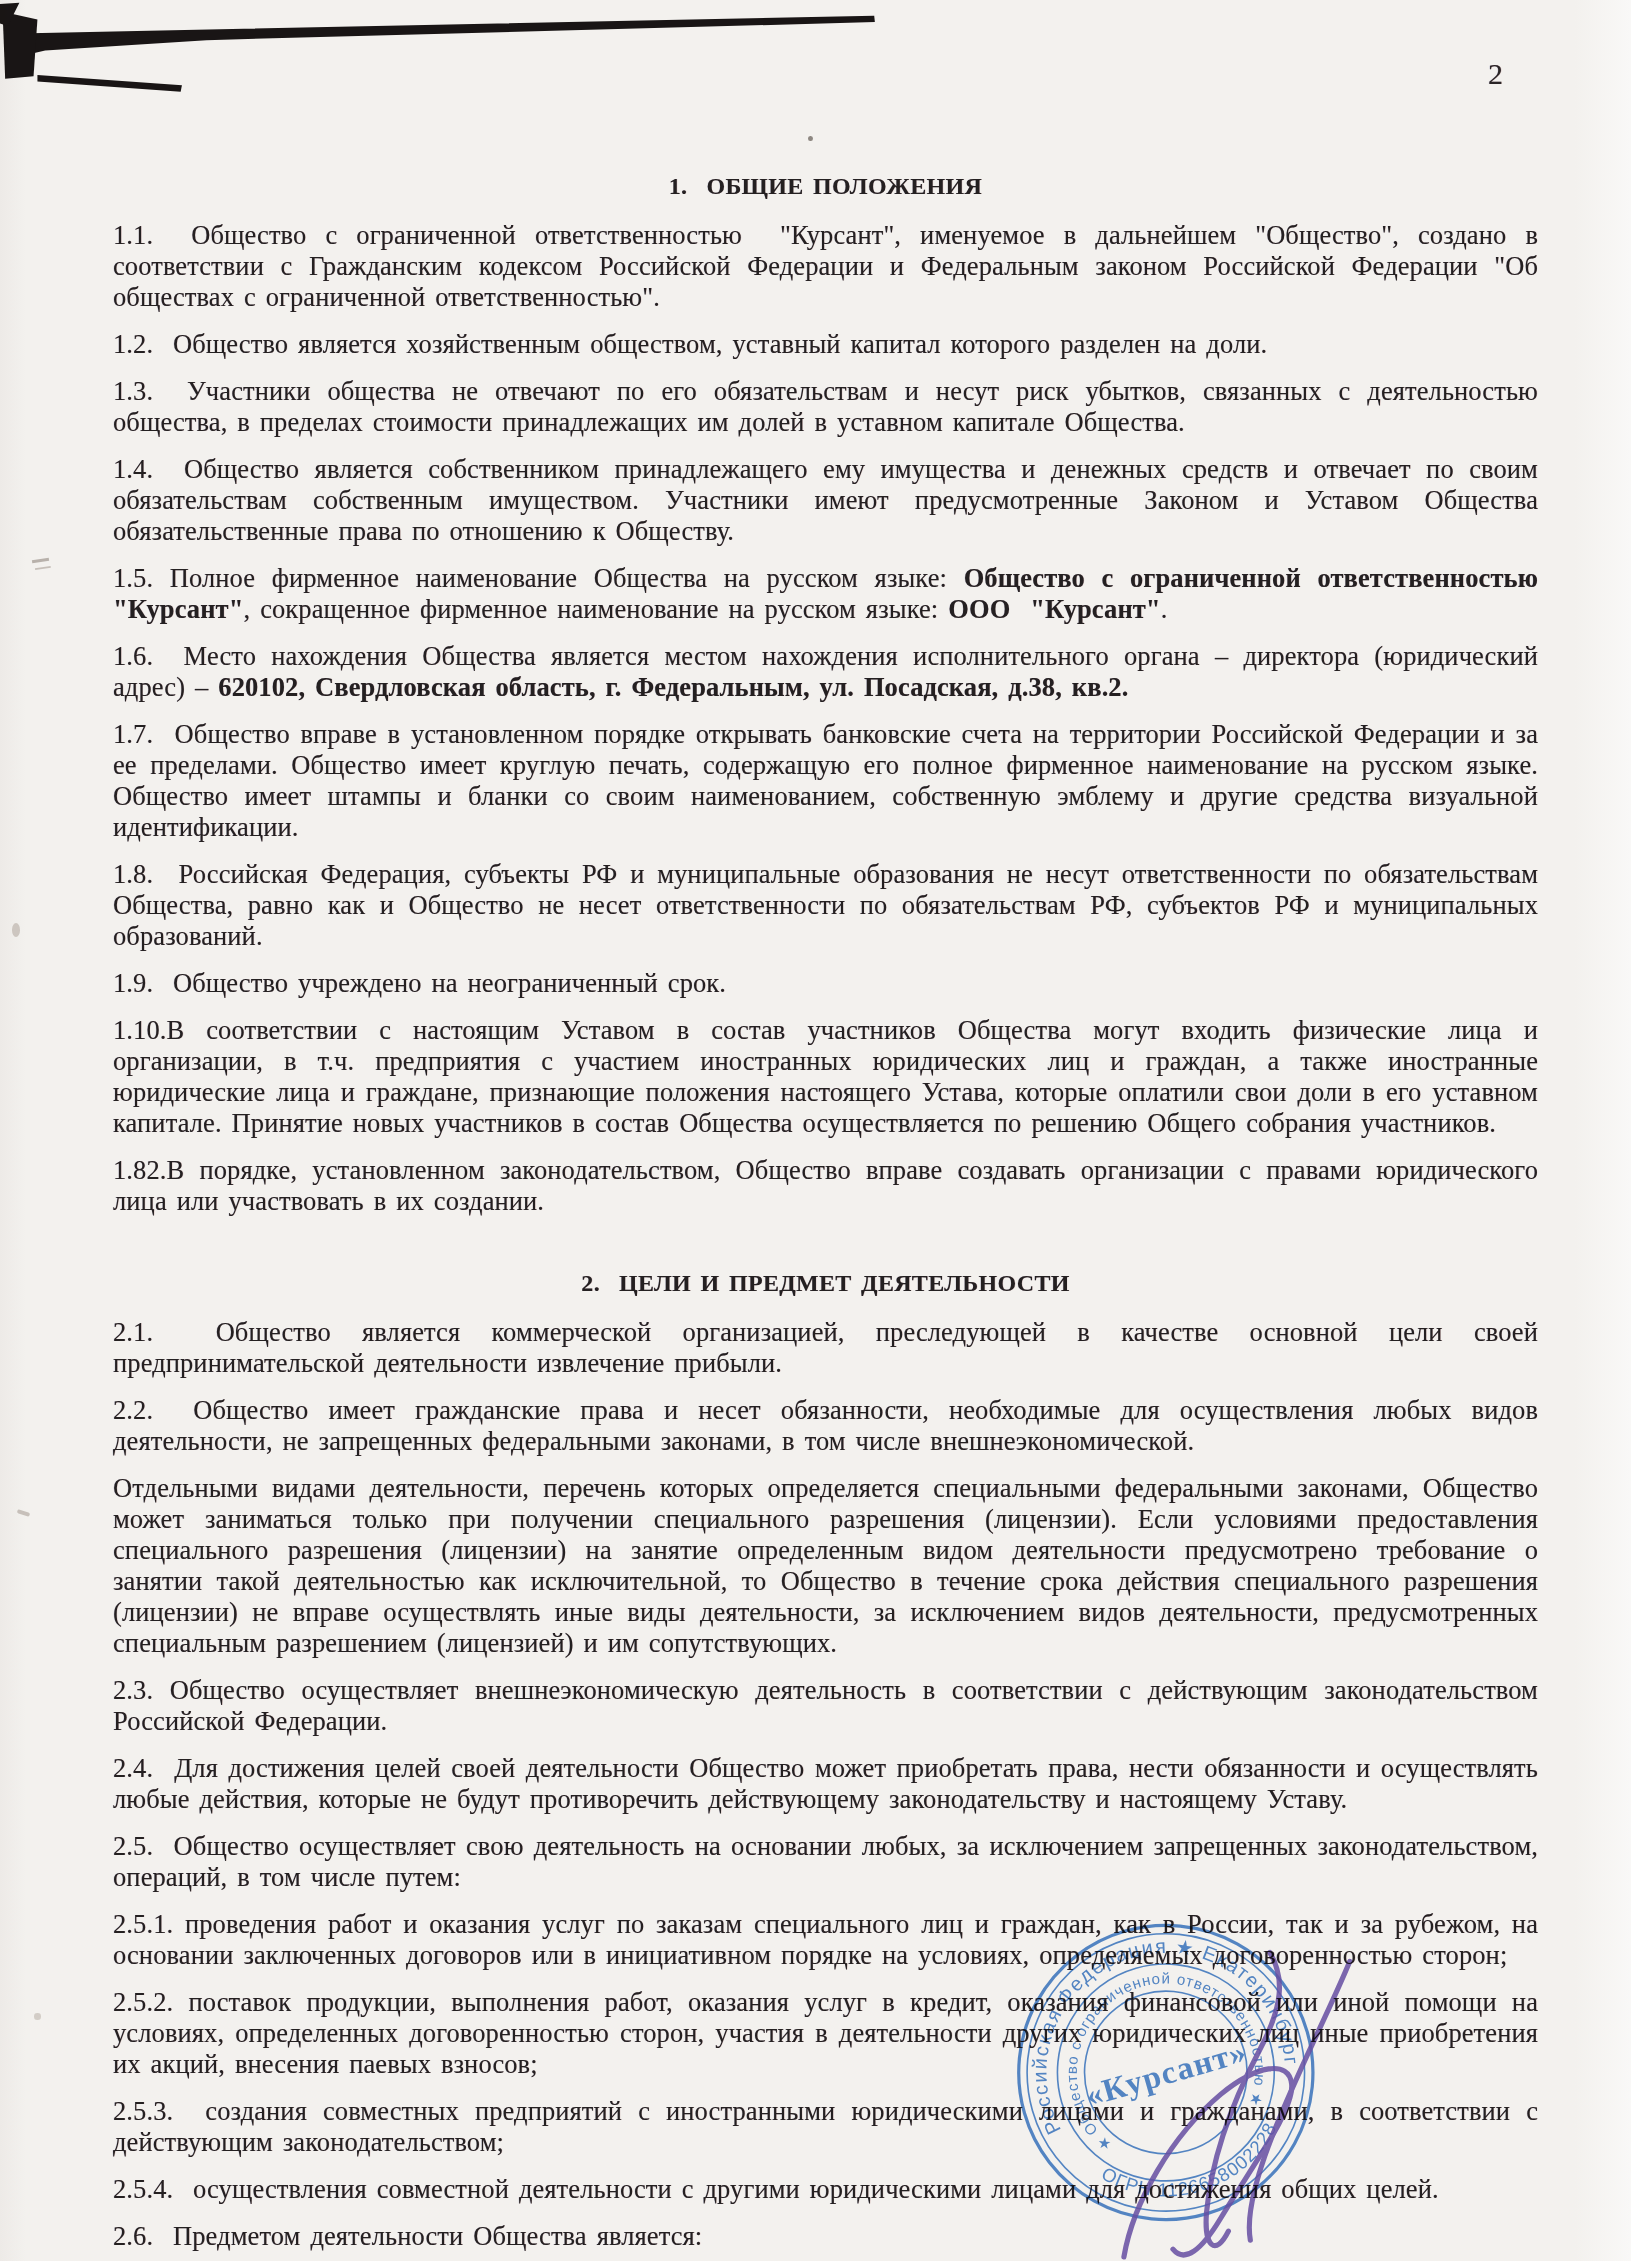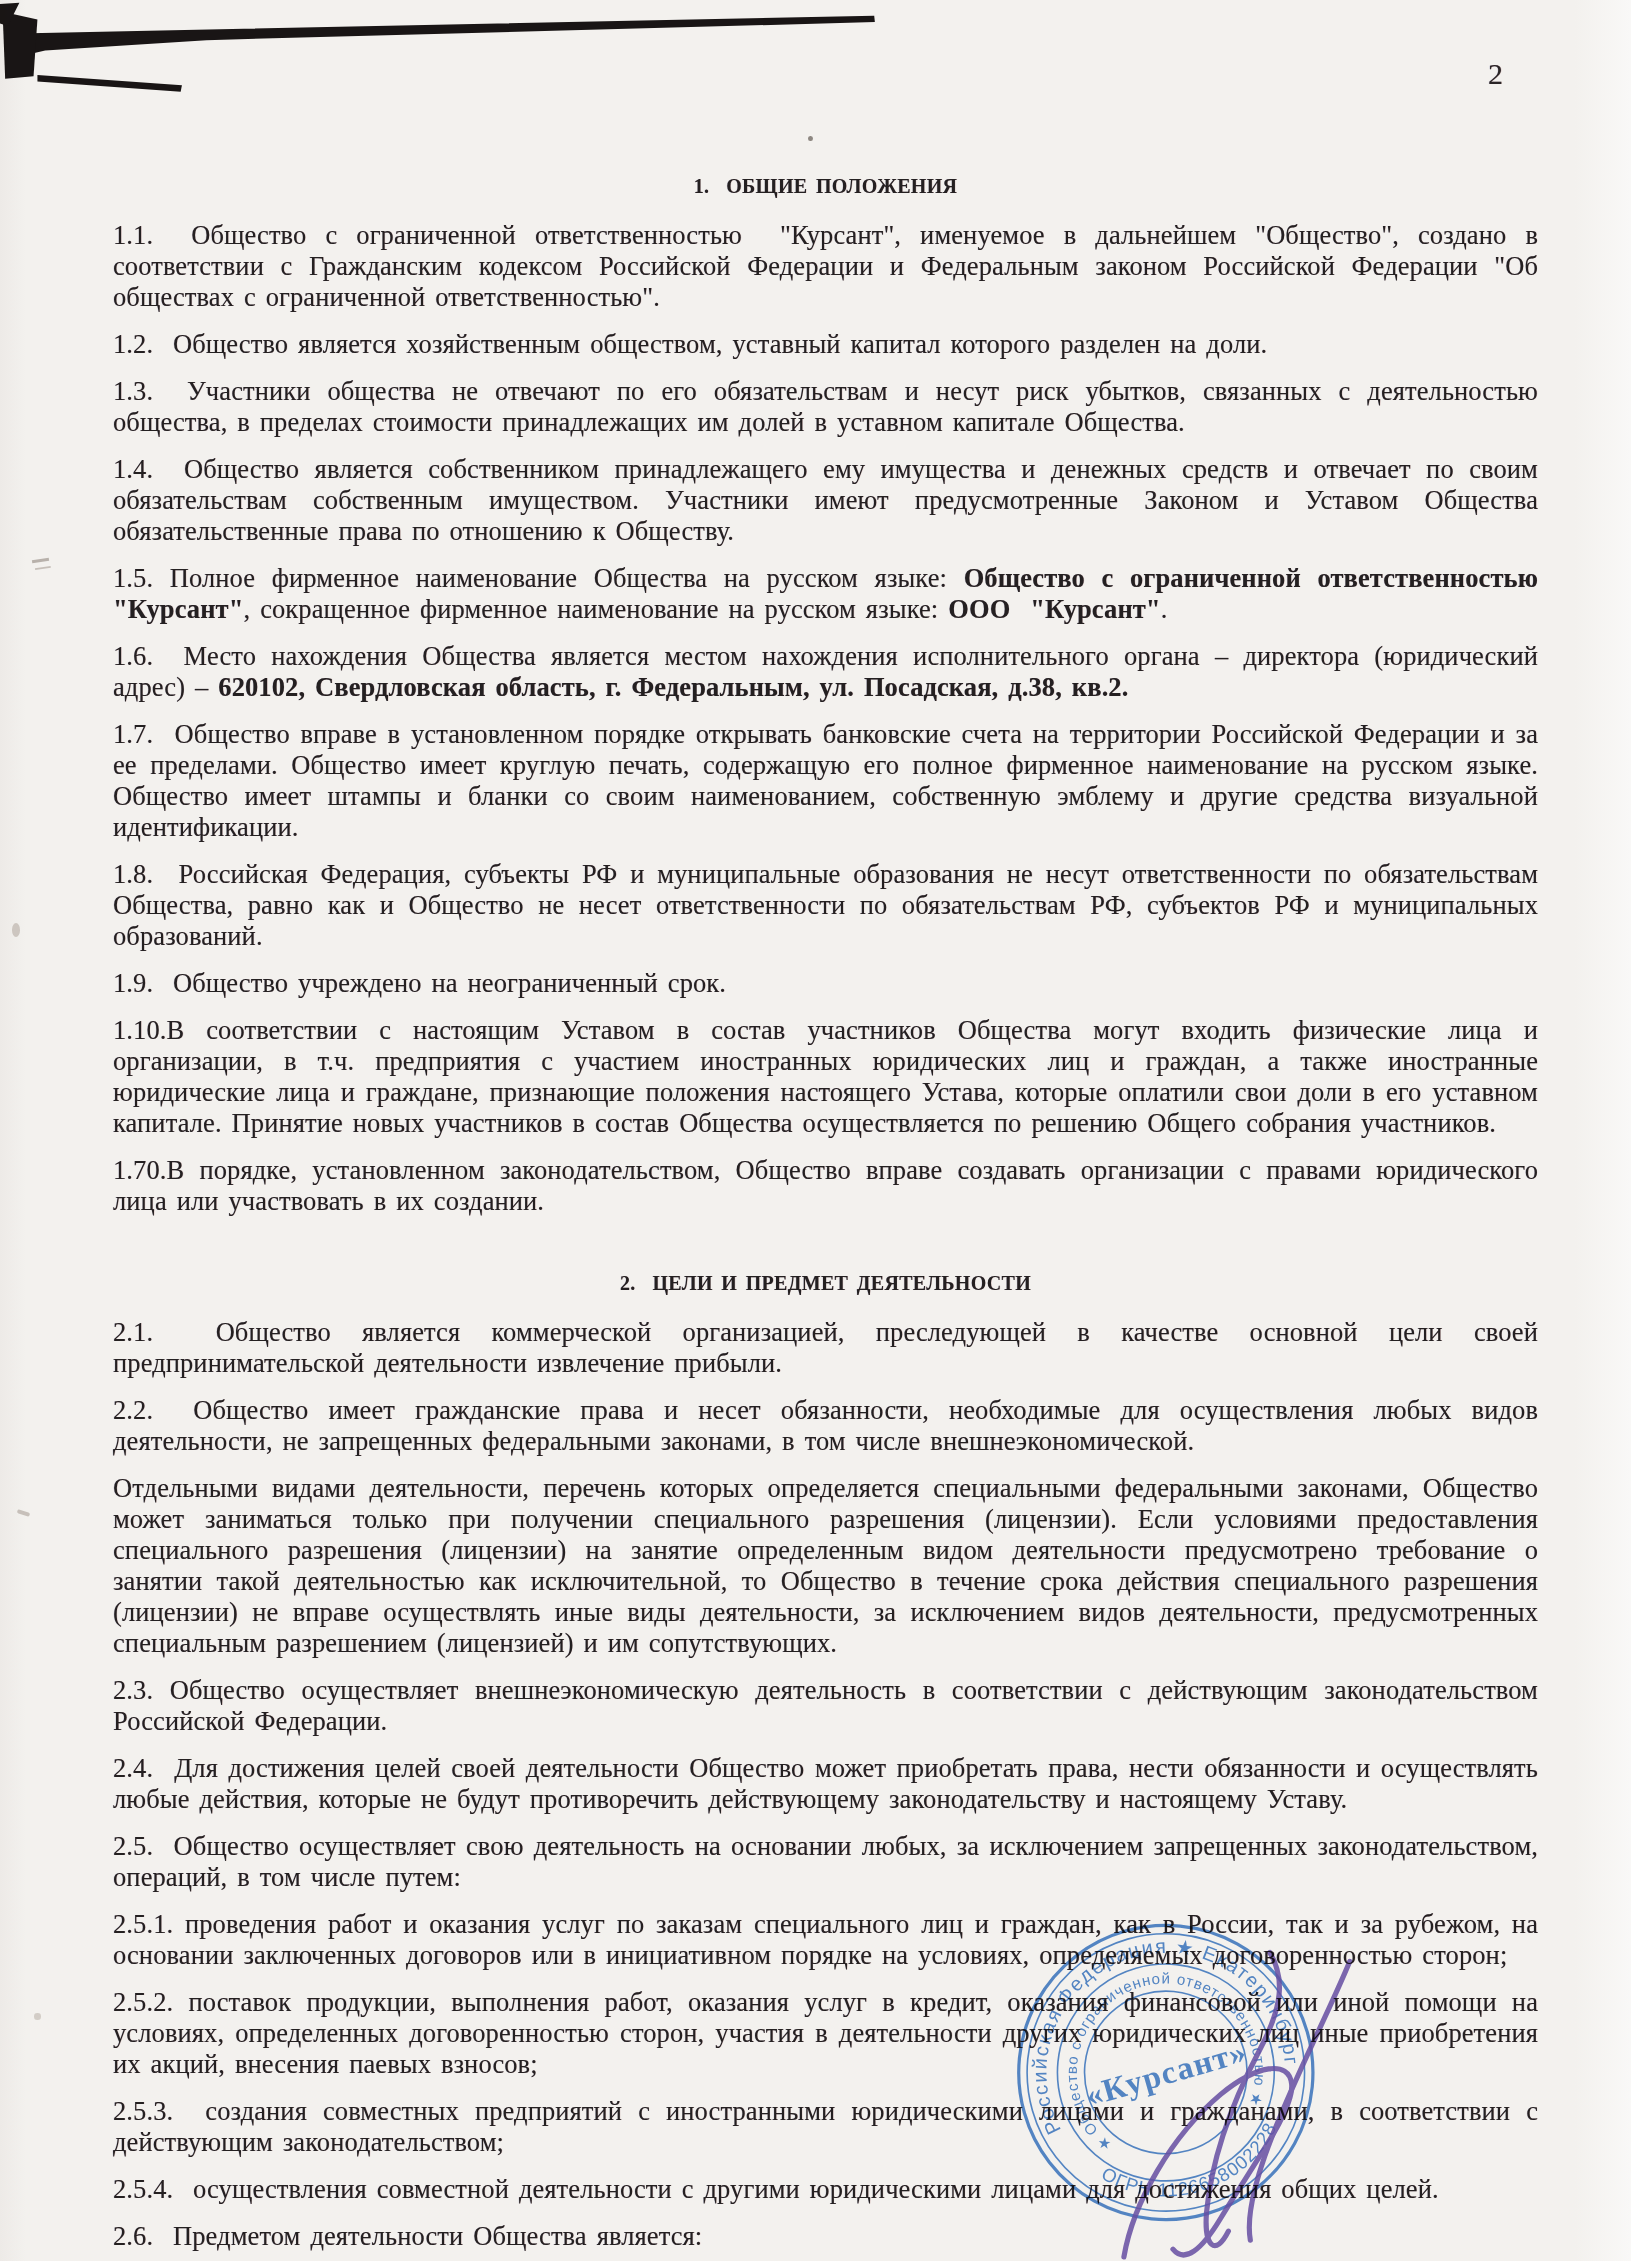--- a/index.html
+++ b/index.html
@@ -18,21 +18,21 @@
     text-shadow:0.4px 0 0 rgba(130,40,40,.25),-0.4px 0 0 rgba(40,50,130,.2);
   }
   .content{
     position:absolute;left:97px;top:165px;width:1457px;
     color:#242021;font-size:26.5px;line-height:31px;
     text-align:justify;text-align-last:left;
     word-spacing:3.2px;letter-spacing:0.1px;
     text-shadow:0.4px 0 0 rgba(130,40,40,.22),-0.4px 0 0 rgba(40,50,130,.18);
   }
   .section-heading{
-    text-align:center;font-weight:bold;font-size:20px;line-height:36px;
+    text-align:center;font-weight:bold;font-size:24px;line-height:36px;
     margin:2.6px 0 13px 0;letter-spacing:0.3px;
     text-align-last:center;
   }
   .section-heading:not(:first-child){margin-top:48px;font-family:Liberation Serif, serif;}
   .para{margin:16px;padding:0;}
   .b{font-weight:bold;}
   .overlay{
     position:absolute;left:0;top:0;width:1631px;height:2261px;
     pointer-events:none;mix-blend-mode:multiply;
   }
@@ -55,21 +55,21 @@
       <p class="para"><span>1.1.&nbsp; Общество с ограниченной ответственностью &nbsp;"Курсант", именуемое в дальнейшем "Общество", создано в соответствии с Гражданским кодексом Российской Федерации и Федеральным законом Российской Федерации "Об обществах с ограниченной ответственностью".</span></p>
       <p class="para"><span>1.2.&nbsp; Общество является хозяйственным обществом, уставный капитал которого разделен на доли.</span></p>
       <p class="para"><span>1.3.&nbsp; Участники общества не отвечают по его обязательствам и несут риск убытков, связанных с деятельностью общества, в пределах стоимости принадлежащих им долей в уставном капитале Общества.</span></p>
       <p class="para"><span>1.4.&nbsp; Общество является собственником принадлежащего ему имущества и денежных средств и отвечает по своим обязательствам собственным имуществом. Участники имеют предусмотренные Законом и Уставом Общества обязательственные права по отношению к Обществу.</span></p>
       <p class="para"><span>1.5. Полное фирменное наименование Общества на русском языке: </span><span class="b">Общество с ограниченной ответственностью "Курсант"</span><span>, сокращенное фирменное наименование на русском языке: </span><span class="b">ООО &nbsp;"Курсант"</span><span>.</span></p>
       <p class="para"><span>1.6.&nbsp; Место нахождения Общества является местом нахождения исполнительного органа – директора (юридический адрес) – </span><span class="b">620102, Свердловская область, г. Федеральным, ул. Посадская, д.38, кв.2.</span></p>
       <p class="para"><span>1.7.&nbsp; Общество вправе в установленном порядке открывать банковские счета на территории Российской Федерации и за ее пределами. Общество имеет круглую печать, содержащую его полное фирменное наименование на русском языке. Общество имеет штампы и бланки со своим наименованием, собственную эмблему и другие средства визуальной идентификации.</span></p>
       <p class="para"><span>1.8.&nbsp; Российская Федерация, субъекты РФ и муниципальные образования не несут ответственности по обязательствам Общества, равно как и Общество не несет ответственности по обязательствам РФ, субъектов РФ и муниципальных образований.</span></p>
       <p class="para"><span>1.9.&nbsp; Общество учреждено на неограниченный срок.</span></p>
       <p class="para"><span>1.10.В соответствии с настоящим Уставом в состав участников Общества могут входить физические лица и организации, в т.ч. предприятия с участием иностранных юридических лиц и граждан, а также иностранные юридические лица и граждане, признающие положения настоящего Устава, которые оплатили свои доли в его уставном капитале. Принятие новых участников в состав Общества осуществляется по решению Общего собрания участников.</span></p>
-      <p class="para"><span>1.70.В порядке, установленном законодательством, Общество вправе создавать организации с правами юридического лица или участвовать в их создании.</span></p>
+      <p class="para"><span>1.82.В порядке, установленном законодательством, Общество вправе создавать организации с правами юридического лица или участвовать в их создании.</span></p>
       <div class="section-heading">2.&nbsp; ЦЕЛИ И ПРЕДМЕТ ДЕЯТЕЛЬНОСТИ</div>
       <p class="para"><span>2.1.&nbsp; Общество является коммерческой организацией, преследующей в качестве основной цели своей предпринимательской деятельности извлечение прибыли.</span></p>
       <p class="para"><span>2.2.&nbsp; Общество имеет гражданские права и несет обязанности, необходимые для осуществления любых видов деятельности, не запрещенных федеральными законами, в том числе внешнеэкономической.</span></p>
       <p class="para"><span>Отдельными видами деятельности, перечень которых определяется специальными федеральными законами, Общество может заниматься только при получении специального разрешения (лицензии). Если условиями предоставления специального разрешения (лицензии) на занятие определенным видом деятельности предусмотрено требование о занятии такой деятельностью как исключительной, то Общество в течение срока действия специального разрешения (лицензии) не вправе осуществлять иные виды деятельности, за исключением видов деятельности, предусмотренных специальным разрешением (лицензией) и им сопутствующих.</span></p>
       <p class="para"><span>2.3. Общество осуществляет внешнеэкономическую деятельность в соответствии с действующим законодательством Российской Федерации.</span></p>
       <p class="para"><span>2.4.&nbsp; Для достижения целей своей деятельности Общество может приобретать права, нести обязанности и осуществлять любые действия, которые не будут противоречить действующему законодательству и настоящему Уставу.</span></p>
       <p class="para"><span>2.5.&nbsp; Общество осуществляет свою деятельность на основании любых, за исключением запрещенных законодательством, операций, в том числе путем:</span></p>
       <p class="para"><span>2.5.1. проведения работ и оказания услуг по заказам специального лиц и граждан, как в России, так и за рубежом, на основании заключенных договоров или в инициативном порядке на условиях, определяемых договоренностью сторон;</span></p>
       <p class="para"><span>2.5.2. поставок продукции, выполнения работ, оказания услуг в кредит, оказания финансовой или иной помощи на условиях, определенных договоренностью сторон, участия в деятельности других юридических лиц иные приобретения их акций, внесения паевых взносов;</span></p>
       <p class="para"><span>2.5.3.&nbsp; создания совместных предприятий с иностранными юридическими лицами и гражданами, в соответствии с действующим законодательством;</span></p>

